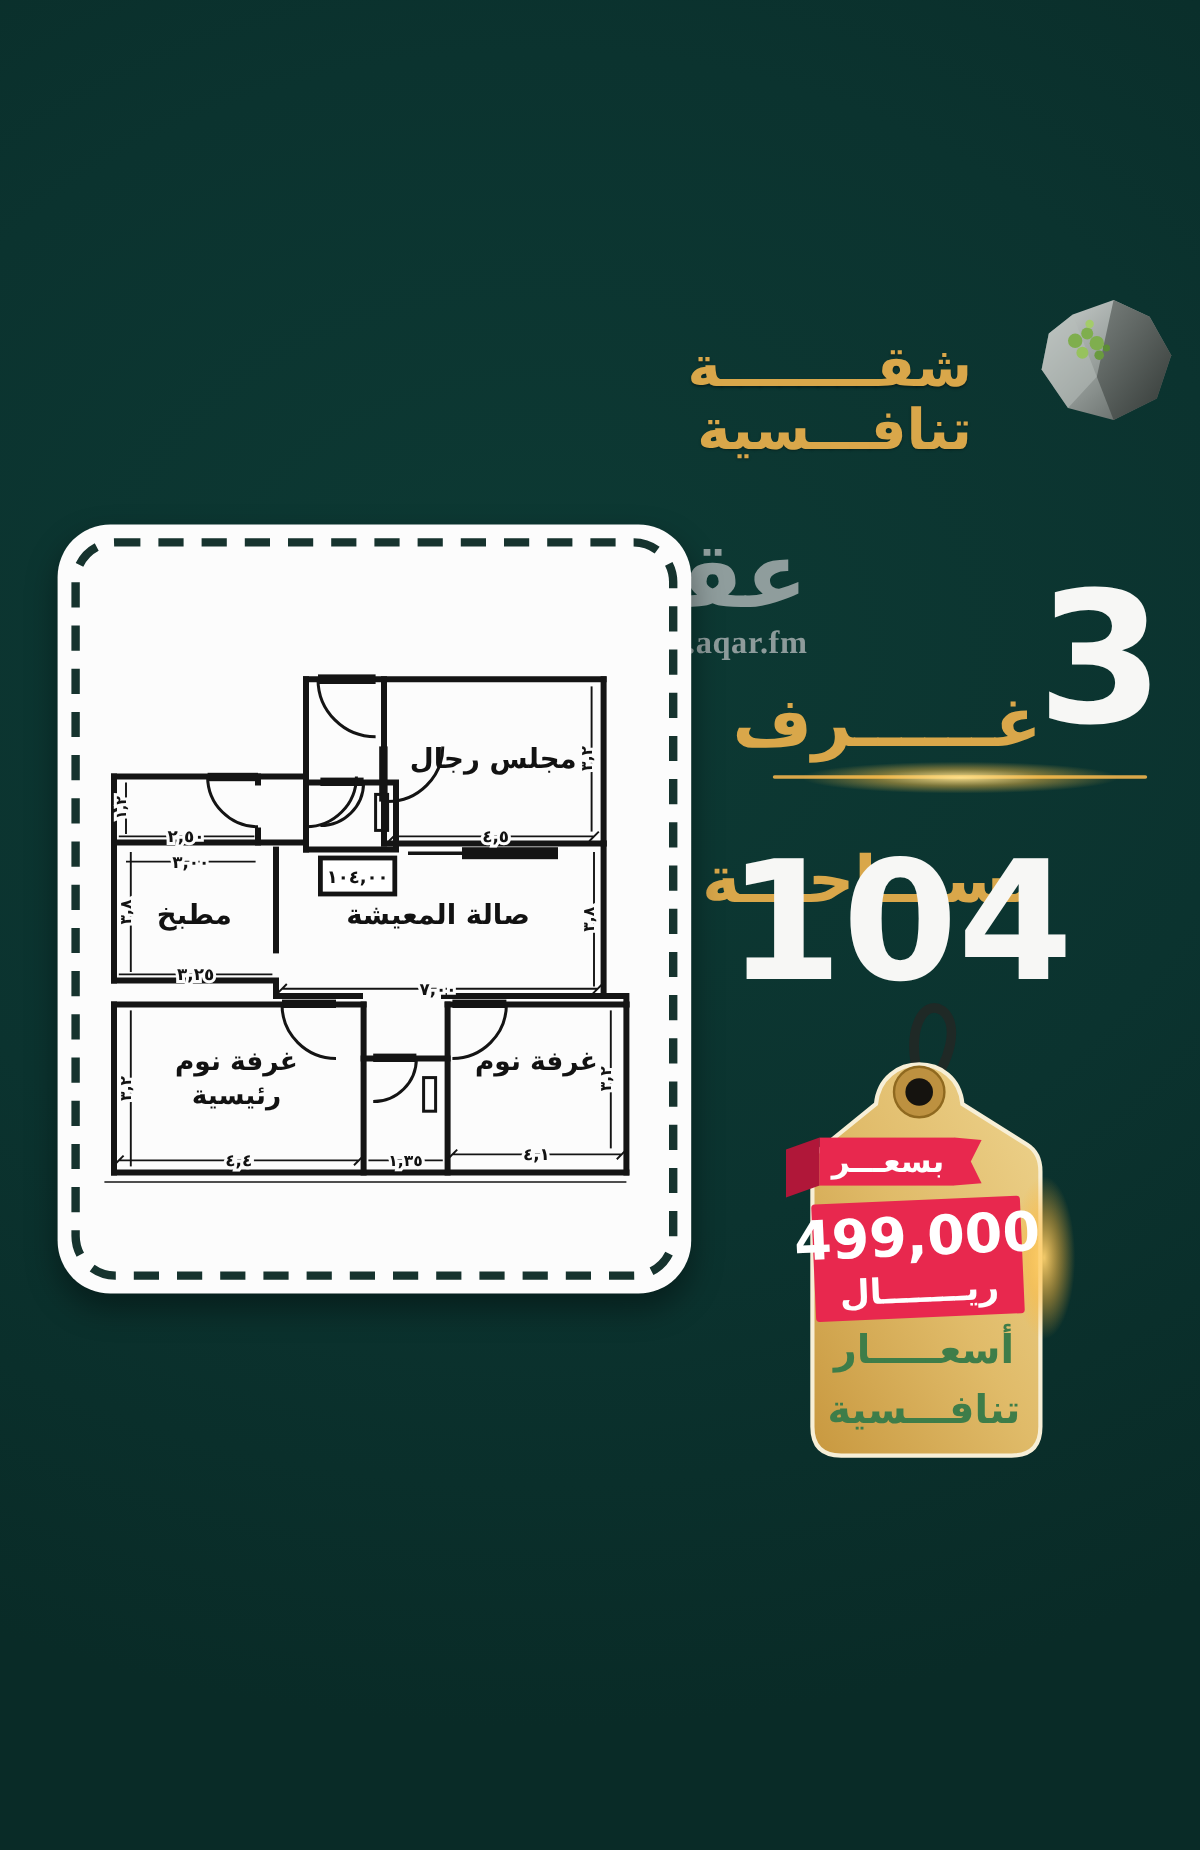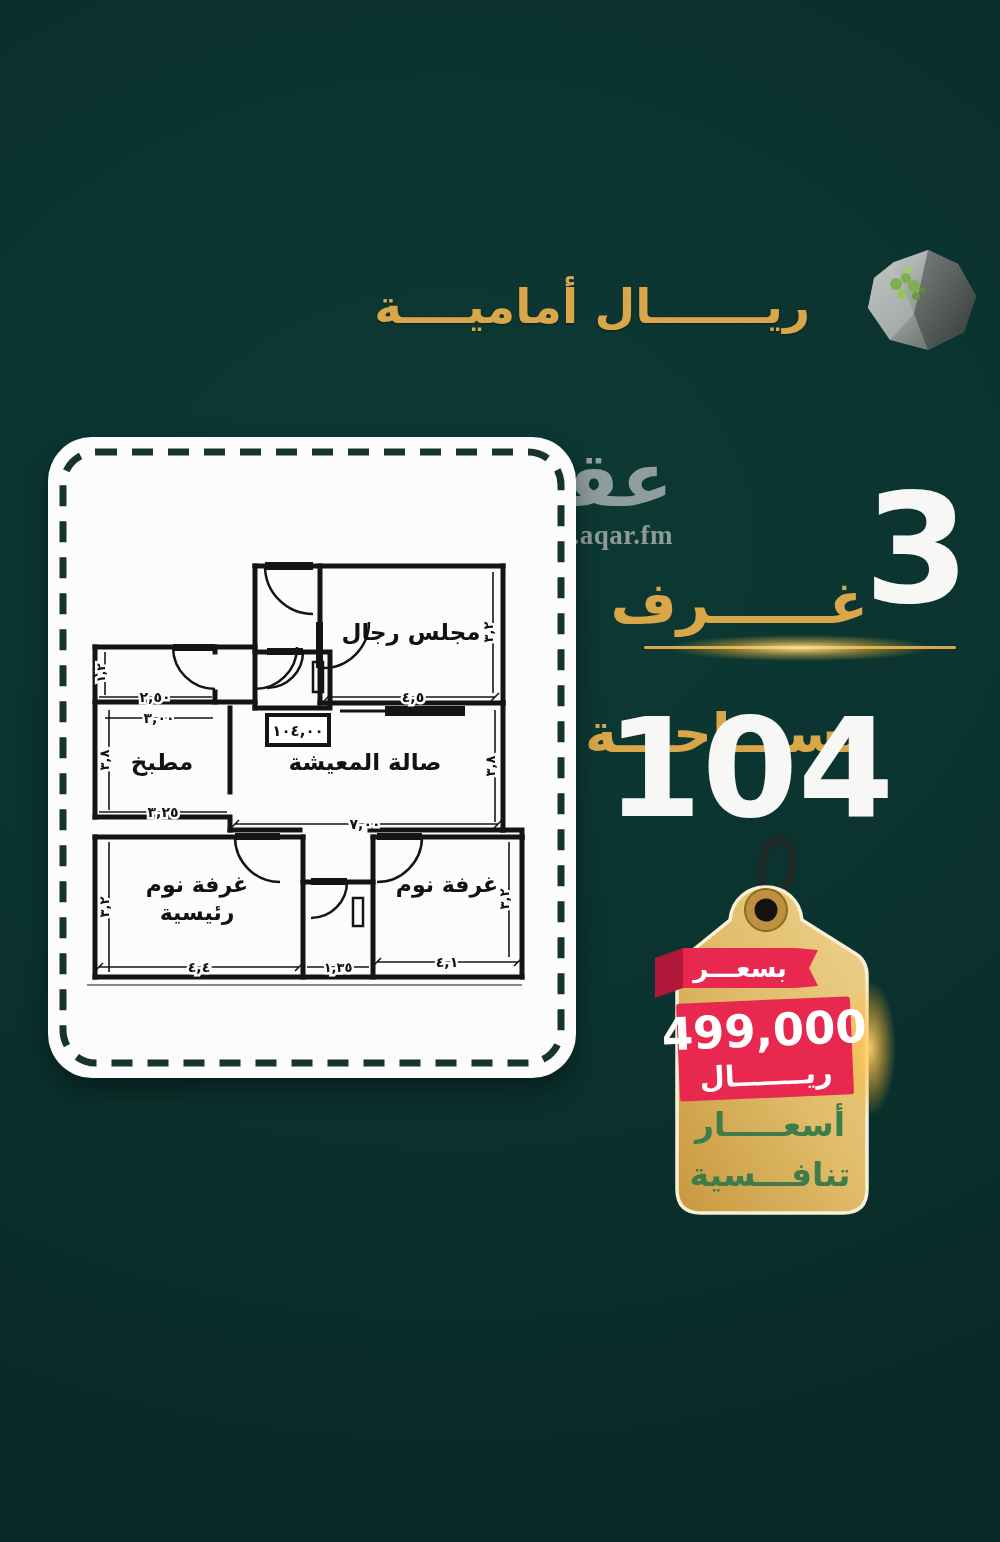--- a/index.html
+++ b/index.html
@@ -39,21 +39,21 @@
   }
   .area-label{left:638px;top:658px;width:238px;text-align:center;font-size:54px;font-weight:bold;color:#d9a74a;direction:rtl;margin-top:44px;}
   .area-value{left:606px;top:700px;width:258px;text-align:center;font-size:138px;font-weight:bold;color:#f7f7f5;line-height:1;}
   .tag-svg{left:630px;top:820px;}
   .plan-text{font-family:"DejaVu Sans", sans-serif;font-weight:bold;fill:#121212;}
   .dim-text{font-family:"DejaVu Sans", sans-serif;font-weight:bold;fill:#121212;paint-order:stroke;stroke:#fcfcfc;stroke-width:5px;}
 </style>
 </head>
 <body>
 
-<div class="abs brand-title">ريـــــــال أماميــــة</div>
+<div class="abs brand-title">شقــــــــة تنافـــسية</div>
 
 <svg class="abs rock" viewBox="0 0 128 112">
   <defs>
     <linearGradient id="rockG" x1="0" y1="0" x2="1" y2="1">
       <stop offset="0" stop-color="#cfd4d2"></stop>
         <stop offset="45%" stop-color="#9aa19e"></stop>
       <stop offset="100%" stop-color="#4f5653"></stop>
     </linearGradient>
     <linearGradient id="rockD" x1="0" y1="0" x2="1" y2="1">
       <stop offset="0" stop-color="#6e7572"></stop>

